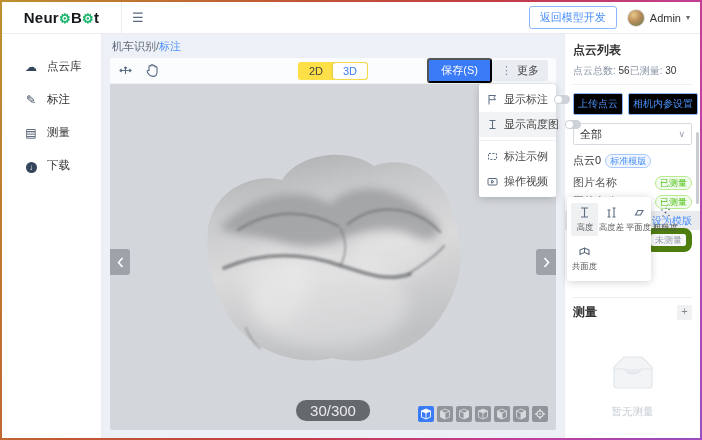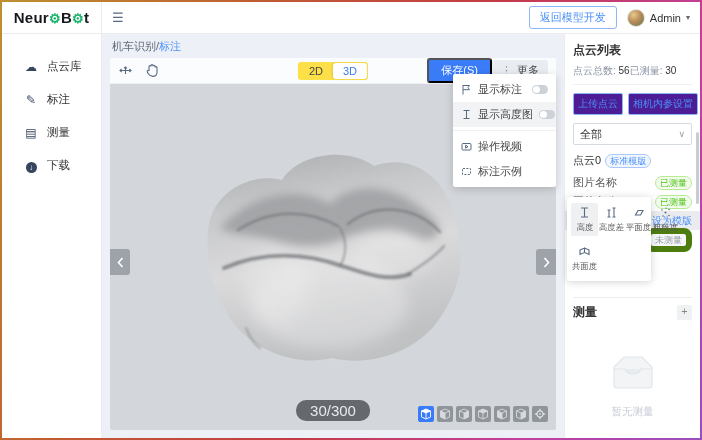--- a/index.html
+++ b/index.html
@@ -5,21 +5,21 @@
   * { box-sizing: border-box; margin: 0; padding: 0; }
   html,body { width:100%; height:100%; }
   body { font-family: "Liberation Sans", sans-serif; background:#fff; }
 
   .frame { width:702px; height:440px; padding:2px;
     background: linear-gradient(115deg,#bd9030 0%,#c05a32 30%,#c43b45 55%,#c23f9e 80%,#9a4ec0 100%); }
   .app { width:100%; height:100%; background:#fff; display:flex; flex-direction:column; overflow:hidden; }
 
   
   .header { height:32px; flex:none; display:flex; align-items:stretch; border-bottom:1px solid #ececf0; background:#fff; }
-  .logo-area { width:100px; flex:none; display:flex; align-items:center; justify-content:center; border-right:1px solid #ececf0; }
+  .logo-area { width:120px; flex:none; display:flex; align-items:center; justify-content:center; border-right:1px solid #ececf0; }
   .logo { font-size:15px; font-weight:bold; color:#16181c; letter-spacing:.3px; }
   .logo .gear { color:#19b36b; font-weight:bold; font-size:13px; }
   .header-rest { flex:1; display:flex; align-items:center; padding:0 10px; }
   .collapse { font-size:13px; color:#5a6b80; cursor:pointer; }
   .header-right { margin-left:auto; display:flex; align-items:center; gap:10px; }
   .back-btn { font-size:11px; color:#4a90f8; border:1px solid #8db5f9; border-radius:3px; padding:3px 10px; background:#fff; cursor:pointer; }
   .user { display:flex; align-items:center; gap:5px; font-size:11px; color:#333; }
   .avatar { width:18px; height:18px; border-radius:50%;
     background: radial-gradient(circle at 35% 30%, #e8c98a 0%, #b98c5a 45%, #5c7a4a 100%); border:1px solid #e0e0e0; }
   .caret { font-size:8px; color:#666; }
@@ -57,38 +57,38 @@
   .nav-right { right:0; border-radius:3px 0 0 3px; }
 
   .page-pill { position:absolute; bottom:9px; left:50%; transform:translateX(-50%);
     background:rgba(70,74,79,.78); color:#e8eaec; font-size:15px; padding:2px 14px; border-radius:10px; }
 
   .view-btns { position:absolute; bottom:8px; right:8px; display:flex; gap:3px; }
   .vbtn { width:16px; height:16px; border-radius:2px; background:#8f959b; display:flex; align-items:center; justify-content:center; cursor:pointer; }
   .vbtn.active { background:#3a7bf8; }
 
   
-  .more-menu { position:absolute; top:16px; right:0; width:103px; background:#fff; border-radius:2px;
+  .more-menu { position:absolute; top:26px; right:0; width:77px; background:#fff; border-radius:2px;
     box-shadow:0 2px 8px rgba(0,0,0,.18); z-index:30; padding:3px 0; font-size:11px; color:#444; }
   .mm-item { display:flex; align-items:center; gap:6px; padding:5px 8px; cursor:pointer; }
   .mm-item.hl { background:#f2f3f5; }
   .mm-item svg { flex:none; }
   .mm-label { flex:1; white-space:nowrap; }
   .switch { width:16px; height:9px; border-radius:5px; background:#ccd2d8; position:relative; flex:none; display:inline-block; }
   .switch::after { content:""; position:absolute; width:7px; height:7px; border-radius:50%; background:#fff; top:1px; left:1px; }
   .mm-divider { height:1px; background:#eef0f2; margin:3px 0; }
 
   
   .rpanel { width:136px; flex:none; background:#fff; border-left:1px solid #ececf0; position:relative;
     display:flex; flex-direction:column; padding:8px 8px 9px; font-size:11px; }
   .rp-title { font-size:12px; font-weight:bold; color:#333; margin-bottom:5px; }
   .rp-stats { display:flex; gap:0; color:#8a94a6; font-size:10px; padding-bottom:6px; border-bottom:1px solid #f0f0f2; white-space:nowrap; }
   .rp-stats b { color:#333; font-weight:normal; }
   .rp-btns { display:flex; gap:5px; margin:8px 0 8px; }
-  .rp-btn { font-size:10px; color:#4a90f8; border:1px solid #8db5f9; border-radius:2px; padding:3px 4px; background:#4c1d95; white-space:nowrap; cursor:pointer; }
+  .rp-btn { font-size:10px; color:#4a90f8; border:1px solid #8db5f9; border-radius:2px; padding:3px 4px; background:#000000; white-space:nowrap; cursor:pointer; }
   .rp-select { height:22px; border:1px solid #d5d9e0; border-radius:2px; display:flex; align-items:center;
     justify-content:space-between; padding:0 6px; color:#333; margin-bottom:8px; cursor:pointer; }
   .rp-select .chev { color:#98a0ab; font-size:9px; }
   .group-row { display:flex; align-items:center; gap:4px; margin-bottom:5px; color:#333; }
   .pill { font-size:9px; padding:0 4px; border-radius:8px; line-height:12px; white-space:nowrap; }
   .pill.blue { color:#4a90f8; border:1px solid #a8c8fb; background:#f2f7ff; }
   .pill.green { color:#52c41a; border:1px solid #b7eb8f; background:#f3fbee; }
   .pill.gray { color:#9aa1ab; border:6px solid #4d7c0f; background:#f6f7f8; }
   .img-row { display:flex; align-items:center; justify-content:space-between; height:19px; color:#555; cursor:pointer; }
   .img-row.selected { background:#e9ebef; margin:0 -8px; padding:0 8px; }
@@ -200,30 +200,30 @@
           <div class="mm-item hl">
             <svg width="11" height="11" viewBox="0 0 11 11" fill="none" stroke="#5a6b80" stroke-width="1">
               <path d="M2.5 1.5 h6 M2.5 9.5 h6 M5.5 1.5 v8"></path>
             </svg>
             <span class="mm-label">显示高度图</span>
             <span class="switch"></span>
           </div>
           <div class="mm-divider"></div>
           <div class="mm-item">
             <svg width="11" height="11" viewBox="0 0 11 11" fill="none" stroke="#5a6b80" stroke-width="1">
+              <rect x="1.5" y="2.5" width="8" height="6" rx="0.5" stroke-dasharray="2 1.4"></rect>
+            </svg>
+            <span class="mm-label">标注示例</span>
+          </div>
+          <div class="mm-item">
+            <svg width="11" height="11" viewBox="0 0 11 11" fill="none" stroke="#5a6b80" stroke-width="1">
               <rect x="1" y="2.5" width="9" height="6.5" rx="1"></rect>
                   <path d="M4.6 4.2 L7 5.7 L4.6 7.2 Z"></path>
             </svg>
             <span class="mm-label">操作视频</span>
-          </div>
-          <div class="mm-item">
-            <svg width="11" height="11" viewBox="0 0 11 11" fill="none" stroke="#5a6b80" stroke-width="1">
-              <rect x="1.5" y="2.5" width="8" height="6" rx="0.5" stroke-dasharray="2 1.4"></rect>
-            </svg>
-            <span class="mm-label">标注示例</span>
           </div>
         </div>
 
         <div class="canvas">
           <svg class="tooth" width="290" height="240" viewBox="0 0 290 240">
             <defs>
               <linearGradient id="toothBody" x1="0" y1="0" x2="0.25" y2="1">
                 <stop offset="0" stop-color="#a9aaac"></stop>
                     <stop offset="0.28" stop-color="#c7c8ca"></stop>
                 <stop offset="0.58" stop-color="#dadadb"></stop>

